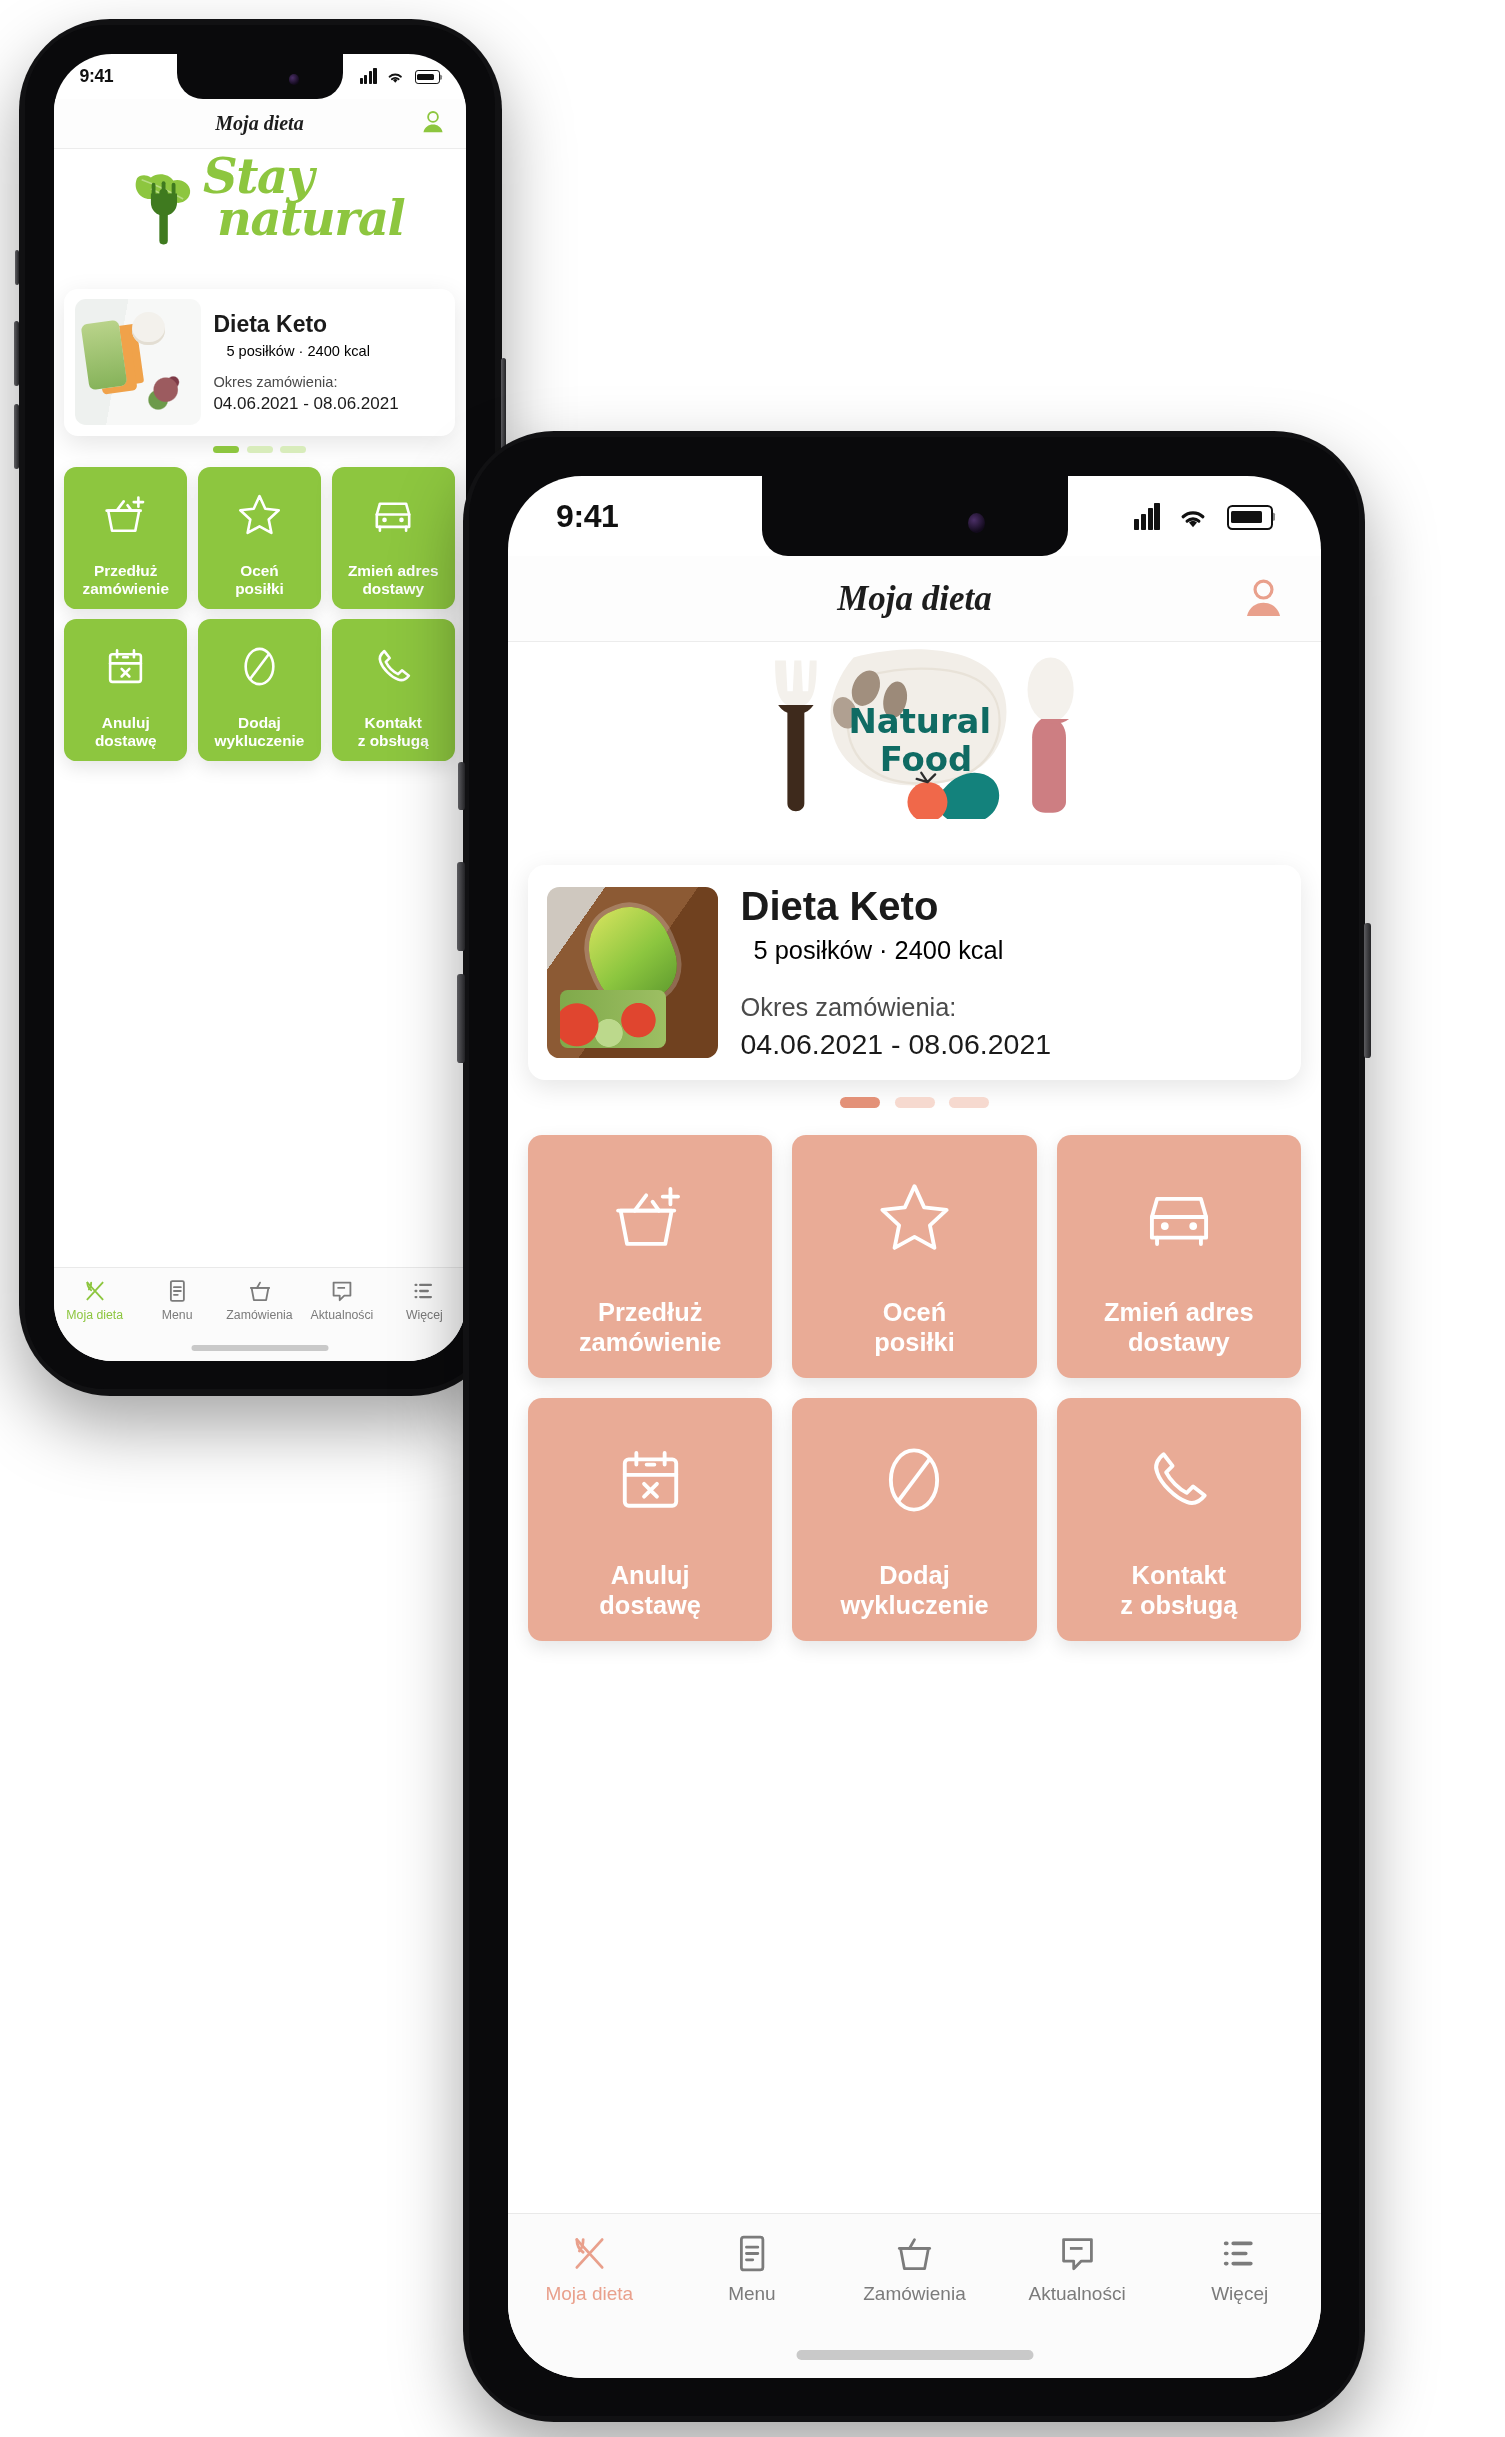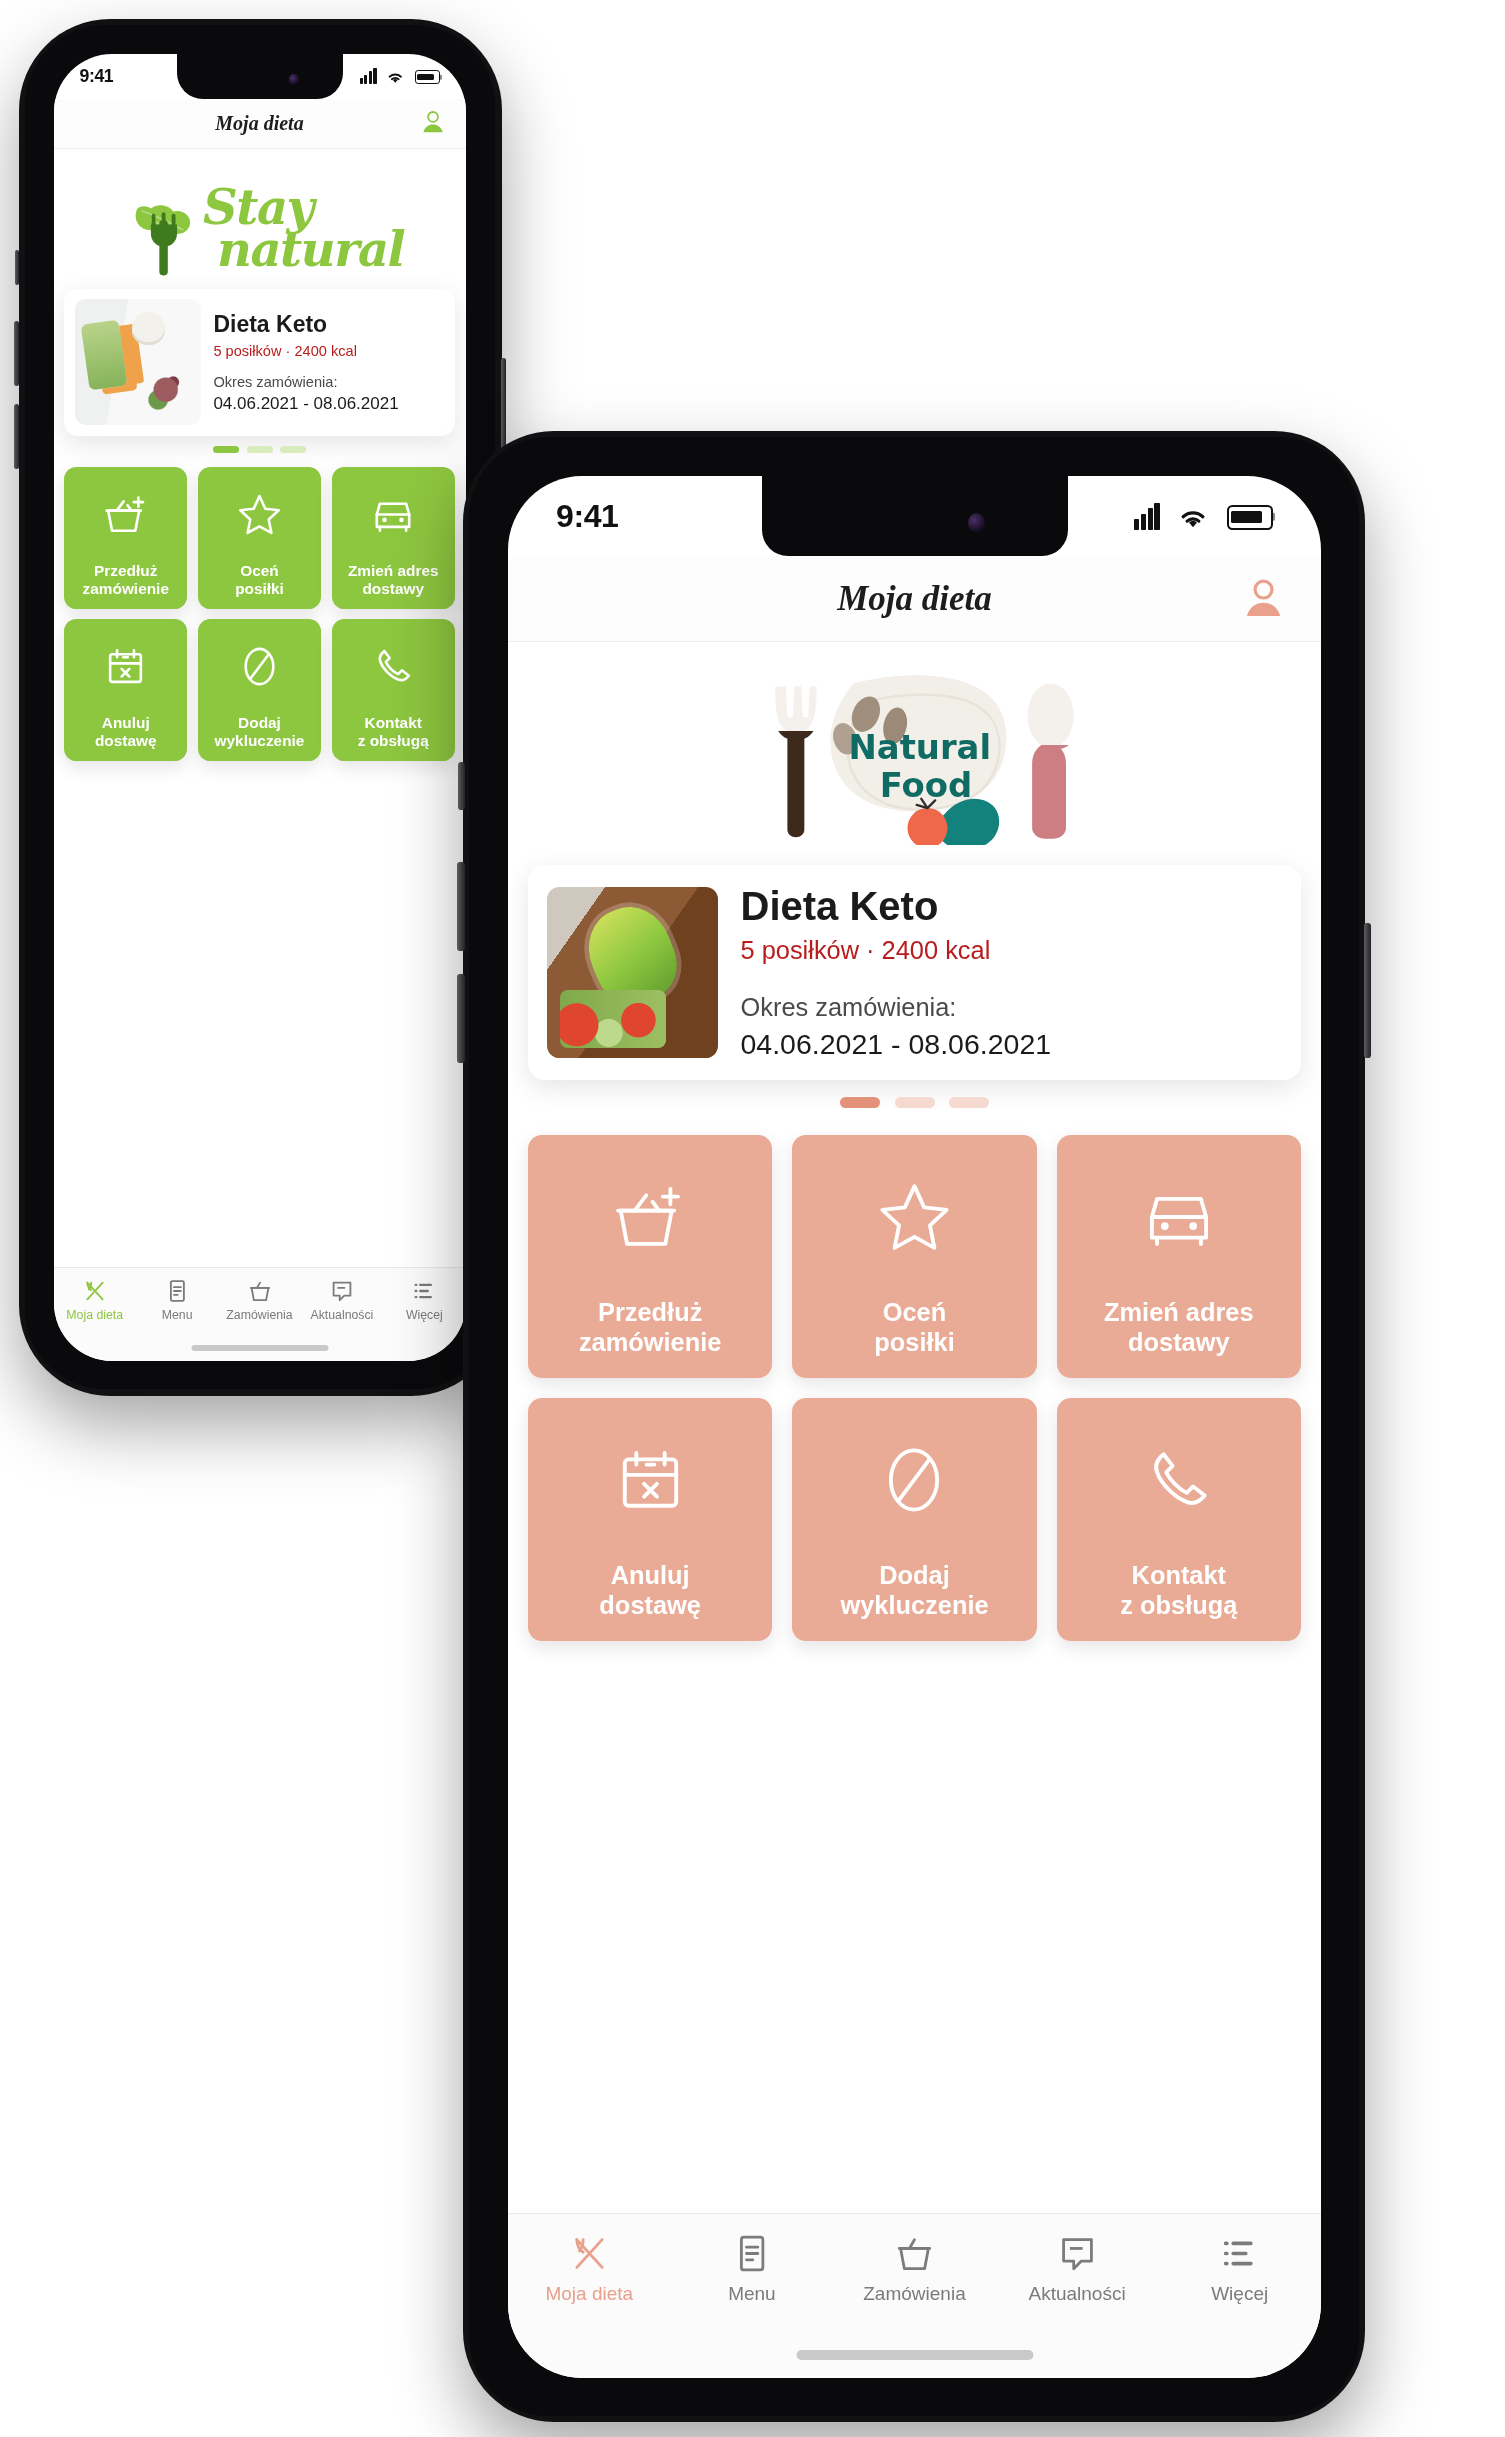--- a/index.html
+++ b/index.html
@@ -36,29 +36,29 @@
                width:2.3px;height:40%;background:#111;border-radius:0 1.5px 1.5px 0;opacity:.5;}
   .batt i{display:block;background:#111;border-radius:1.5px;margin:1.2px;}
 
   
   .navbar{position:relative;display:flex;align-items:center;justify-content:center;
           background:#fdfdfd;border-bottom:0.8px solid #ececec;}
   .nav-title{font-family:"Liberation Serif", serif;font-style:italic;font-weight:bold;color:#1d1d1d;}
   .nav-avatar{position:absolute;}
 
   
-  .brandwrap{display:flex;align-items:flex-end;justify-content:center;background:#fff;margin-left:8px;}
+  .brandwrap{display:flex;align-items:flex-start;justify-content:center;background:#fff;margin-left:8px;}
 
   
   .card{background:#fff;border-radius:14px;box-shadow:0 7.7px 26px rgba(0,0,0,.10);
         display:flex;align-items:center;}
   .card-photo{border-radius:10.8px;overflow:hidden;flex:none;position:relative;}
   .card-body{display:flex;flex-direction:column;}
   .card-title{font-weight:bold;color:#1b1b1b;}
-  .card-sub{color:#b91c1c;}
+  .card-sub{color:#000000;margin-left:13px;}
   .card-label{color:#4a4a4a;}
   .card-dates{color:#1b1b1b;text-align:center;}
 
   .dots{display:flex;align-items:center;justify-content:center;}
   .dots span{display:block;border-radius:76px;}
 
   
   .tiles{display:grid;grid-template-columns:repeat(3,1fr);}
   .tile{border-radius:12.3px;display:flex;flex-direction:column;align-items:center;
         justify-content:flex-end;text-align:center;color:#fff;position:relative;

